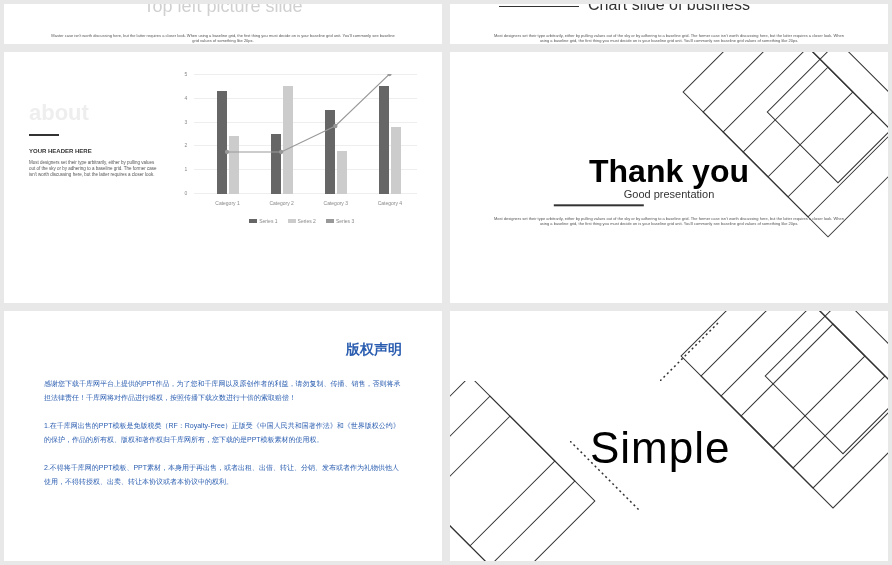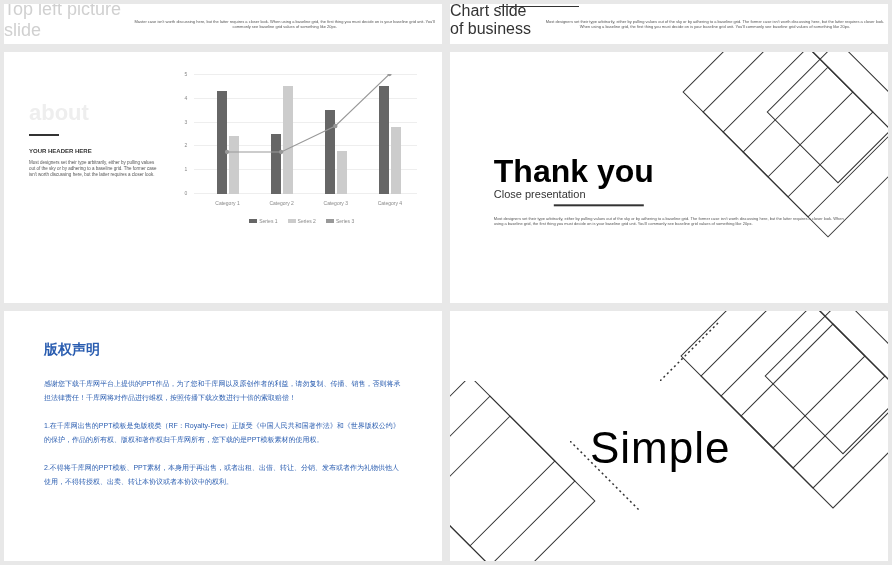--- a/index.html
+++ b/index.html
@@ -19,23 +19,23 @@
   height: 100%;
 }
 .slide {
   background: #fff;
   position: relative;
   overflow: hidden;
 }
 
 .s0a, .s0b {
   display: flex;
-  flex-direction: row;
+  flex-direction: column;
   align-items: center;
-  justify-content: flex-start;
+  justify-content: space-between;
   padding-top: 0;
 }
 .s0a .bigtitle { color: #d0d0d0; font-size: 18px; margin-top: -8px; }
 .s0b .btitle { color: #333; font-size: 16px; margin-top: -8px; }
 .s0b .line-above { width: 80px; height: 1px; background: #333; position: absolute; top: 2px; left: 50%; transform: translateX(-170px); }
 .tiny { font-size: 4px; color: #555; text-align: center; line-height: 1.2; margin-top: 2px; max-width: 80%; }
 
 
 .s1 { display: flex; padding: 22px 25px; }
 .s1 .left { width: 38%; }
@@ -57,29 +57,29 @@
 .xlabels { position: absolute; left: 14px; right: 0; bottom: 8px; display: flex; justify-content: space-around; }
 .xlabels span { font-size: 5px; color: #888; }
 .line-svg { position: absolute; left: 14px; right: 0; bottom: 20px; top: 0; pointer-events: none; }
 .legend { display: flex; gap: 10px; justify-content: center; margin-top: 4px; }
 .legend span { font-size: 5px; color: #888; display: flex; align-items: center; gap: 2px; }
 .lbox { width: 8px; height: 4px; display: inline-block; }
 
 
 .s2 { position: relative; }
 .geom-tr { position: absolute; top: -40px; right: -40px; width: 260px; height: 260px; }
-.s2 .content { position: absolute; top: 55%; left: 50%; transform: translate(-50%, -50%); width: 80%; }
+.s2 .content { position: absolute; top: 55%; left: 50%; transform: translate(-50%, -50%); text-align: center; width: 80%; }
 .s2 .ty { font-size: 32px; font-weight: bold; color: #000; }
 .s2 .cp { font-size: 11px; color: #333; margin-top: -2px; }
 .s2 .ruleh { width: 90px; height: 2px; background: #333; margin: 4px auto 0 60px; }
 .s2 .bodytxt { font-size: 4px; color: #555; margin-top: 10px; line-height: 1.3; }
 
 
 .s3 { padding: 30px 40px; }
-.s3 .ctitle { color: #2a5db0; font-size: 14px; text-align: left; margin-bottom: 18px; font-weight: bold; }
+.s3 .ctitle { color: #2a5db0; font-size: 14px; text-align: right; margin-bottom: 18px; font-weight: bold; }
 .s3 .cbody { color: #2a5db0; font-size: 7px; line-height: 2; }
 .s3 .cmore { color: #2a5db0; font-size: 8px; font-weight: bold; margin-top: 14px; }
 
 
 .s4 { position: relative; }
 .geom-tr2 { position: absolute; top: -50px; right: -50px; width: 280px; height: 280px; }
 .geom-bl { position: absolute; bottom: -60px; left: -60px; width: 240px; height: 240px; }
 .s4 .simple { position: absolute; top: 55%; left: 48%; transform: translate(-50%, -50%); font-size: 44px; color: #000; font-weight: 300; letter-spacing: 1px; }
 .dots { position: absolute; }
 .dots.d1 { top: 10px; left: 210px; }
@@ -177,21 +177,21 @@
   <div class="slide s2">
     <svg class="geom-tr" viewBox="0 0 260 260">
       <rect class="sq" x="60" y="40" width="120" height="120" transform="rotate(45 120 100)"></rect>
       <rect class="sq" x="80" y="60" width="120" height="120" transform="rotate(45 140 120)"></rect>
       <rect class="sq" x="100" y="80" width="120" height="120" transform="rotate(45 160 140)"></rect>
       <rect class="sq" x="40" y="20" width="120" height="120" transform="rotate(45 100 80)"></rect>
       <rect class="sq" x="120" y="50" width="100" height="100" transform="rotate(45 170 100)"></rect>
     </svg>
     <div class="content">
       <div class="ty">Thank you</div>
-      <div class="cp">Close presentation</div>
+      <div class="cp">Good presentation</div>
       <div class="ruleh"></div>
       <div class="bodytxt">Most designers set their type arbitrarily, either by pulling values out of the sky or by adhering to a baseline grid. The former case isn't worth discussing here, but the latter requires a closer look. When using a baseline grid, the first thing you must decide on is your baseline grid unit. You'll commonly see baseline grid values of something like 20px.</div>
     </div>
   </div>
 
   <div class="slide s3">
     <div class="ctitle">版权声明</div>
     <div class="cbody">
       <div>感谢您下载千库网平台上提供的PPT作品，为了您和千库网以及原创作者的利益，请勿复制、传播、销售，否则将承担法律责任！千库网将对作品进行维权，按照传播下载次数进行十倍的索取赔偿！</div><br>
       <div>1.在千库网出售的PPT模板是免版税类（RF：Royalty-Free）正版受《中国人民共和国著作法》和《世界版权公约》的保护，作品的所有权、版权和著作权归千库网所有，您下载的是PPT模板素材的使用权。</div><br>

